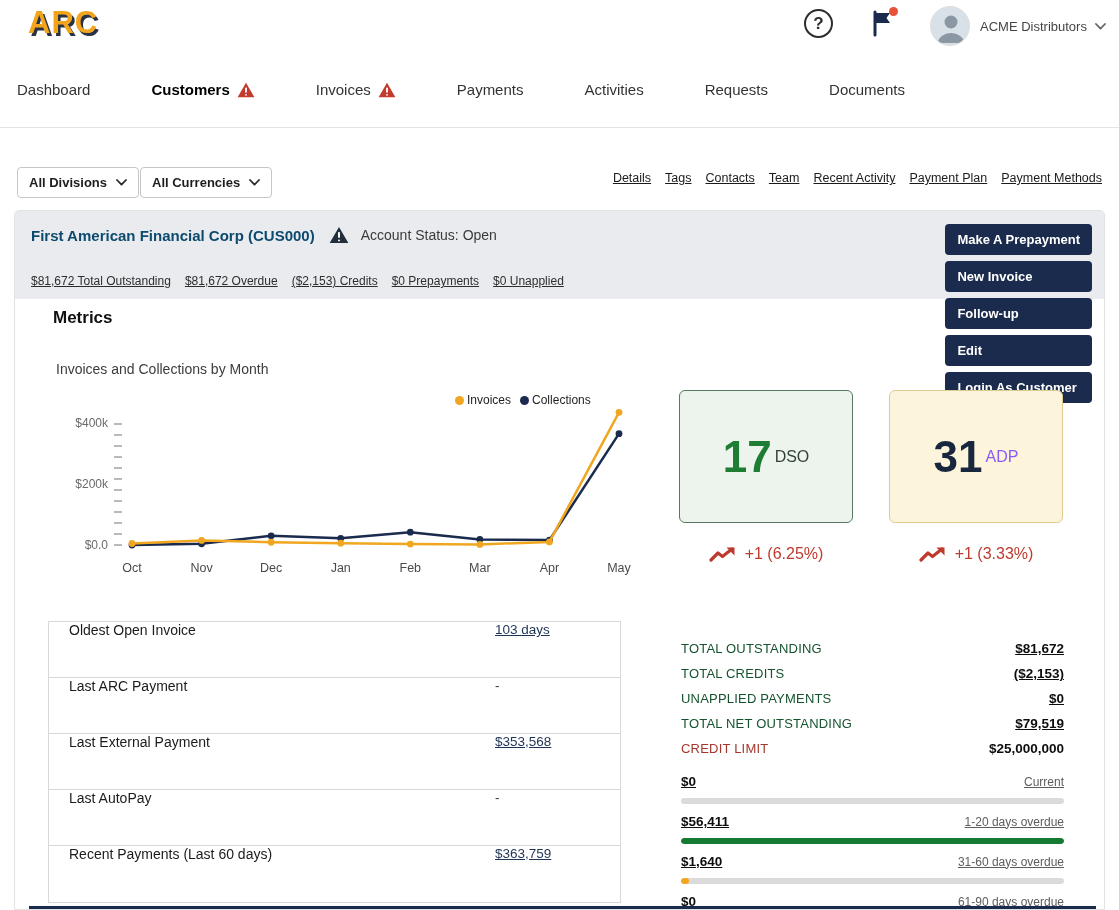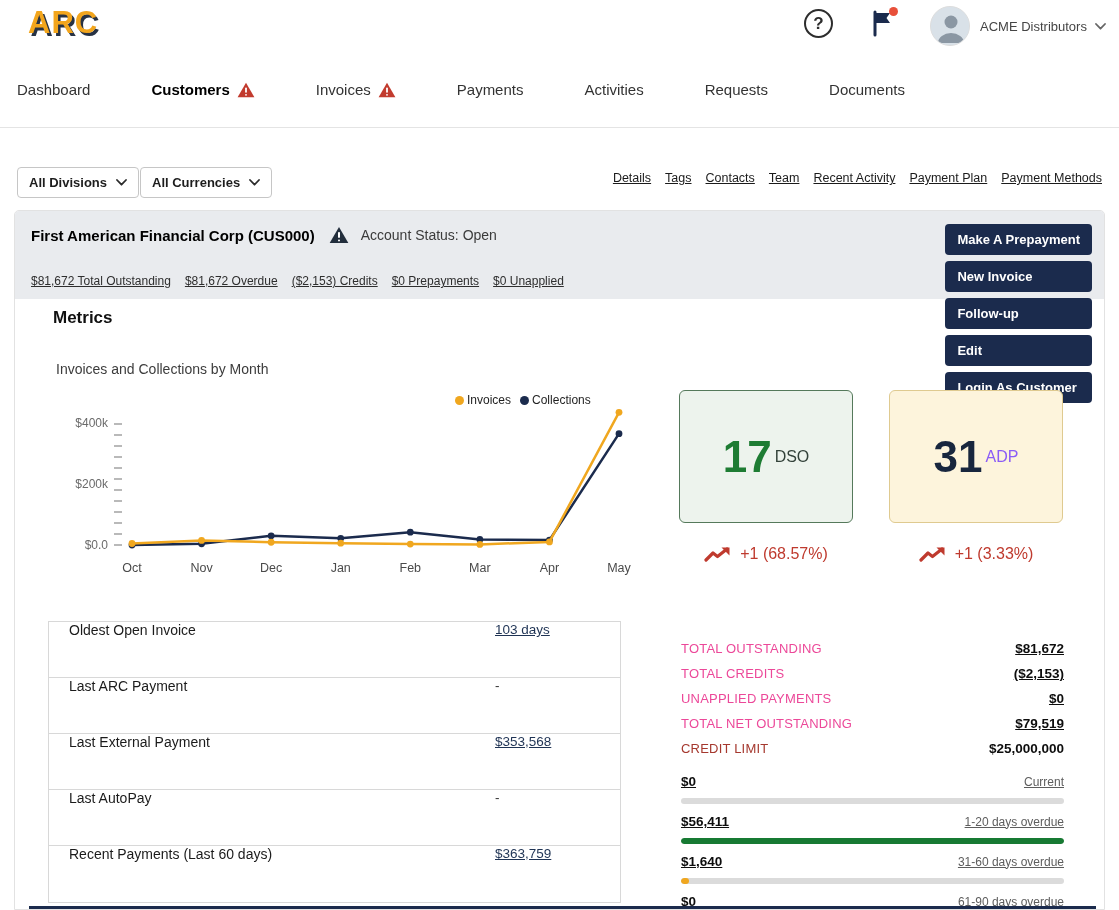--- a/index.html
+++ b/index.html
@@ -28,21 +28,21 @@
   .dropdown{position:absolute;height:31px;background:#fff;border:1px solid #c6c6c6;border-radius:4px;display:flex;align-items:center;gap:9px;padding:0 11px;font-size:13px;font-weight:700;color:#1d1d1d;cursor:pointer;}
   .dd-divisions{left:17px;top:167px;}
   .dd-currencies{left:140px;top:167px;}
   .tab-links{position:absolute;right:17px;top:171px;display:flex;gap:14px;}
   .tab-links a{font-size:12.5px;color:#1b1b1b;white-space:nowrap;}
 
   
   .card{position:absolute;left:14px;right:14px;top:210px;bottom:0;background:#fff;border:1px solid #e2e2e2;border-radius:5px 5px 0 0;overflow:hidden;}
   .card-head{position:relative;height:88px;background:#e9ebee;}
   .cust-row1{position:absolute;left:16px;top:15px;display:flex;align-items:center;gap:10px;}
-  .cust-name{font-size:15px;font-weight:700;color:#000000;}
+  .cust-name{font-size:15px;font-weight:700;color:#0c4a6e;}
   .cust-warn{width:20px;height:18px;margin-left:4px;display:block;}
   .acct-status{font-size:14px;color:#3b3b3b;margin-left:2px;}
   .actions{position:absolute;right:12px;top:13px;display:flex;gap:6px;flex-direction:column;}
   .btn{height:31px;padding:0 12px;background:#1B2B4D;color:#fff;border:none;border-radius:4px;font-family:inherit;font-size:13px;font-weight:700;display:flex;align-items:center;cursor:pointer;white-space:nowrap;}
   .cust-links{position:absolute;left:16px;top:63px;display:flex;gap:14px;}
   .cust-links a{font-size:12px;color:#2e2e2e;white-space:nowrap;}
 
   
   .metrics-title{position:absolute;left:38px;top:97px;font-size:17px;font-weight:700;color:#101010;}
   .chart-title{position:absolute;left:41px;top:150px;font-size:14px;color:#3c3c3c;}
@@ -68,21 +68,21 @@
   .stats-table{position:absolute;left:33px;top:410px;width:573px;border:1px solid #d8d8d8;background:#fff;}
   .stats-row{position:relative;height:56px;border-bottom:1px solid #d8d8d8;display:flex;align-items:flex-start;}
   .stats-row:last-child{border-bottom:0;}
   .stats-label{margin-left:20px;font-size:14px;color:#1b1b1b;}
   .stats-value{position:absolute;left:446px;font-size:13.5px;color:#333;}
   a.stats-value{color:#1F3354;}
 
   
   .totals{position:absolute;left:666px;top:425px;width:383px;}
   .tot-row{height:25px;display:flex;align-items:center;justify-content:space-between;}
-  .tot-label{font-size:13px;color:#ec4899;letter-spacing:0.2px;}
+  .tot-label{font-size:13px;color:#14532d;letter-spacing:0.2px;}
   .tot-label.accent{color:#A5382E;}
   .tot-value{font-size:13.5px;font-weight:700;color:#0d0d0d;}
   span.tot-value{text-decoration:none;}
   .aging{margin-top:12px;}
   .age-row{display:flex;align-items:center;justify-content:space-between;height:17px;}
   .age-amt{font-size:13.5px;font-weight:700;color:#0d0d0d;}
   .age-label{font-size:12px;color:#5d5d5d;}
   .age-bar{height:6px;border-radius:3px;background:#dbdbdb;margin:8px 0 9px;overflow:hidden;}
   .age-fill{height:100%;border-radius:3px;width:0;background:#999;}
 
@@ -269,21 +269,21 @@
     <div class="metric-card adp">
       <div class="metric-value">31</div>
       <div class="metric-label">ADP</div>
     </div>
 
     <div class="trend dso-pos">
       <svg width="27" height="17" viewBox="0 0 27 17">
         <polyline points="2,14 9,7 13.5,10.5 23,3" fill="none" stroke="#BF3A2E" stroke-width="3.2" stroke-linecap="round" stroke-linejoin="round"></polyline>
         <polygon points="17.5,1.5 25.5,1.5 25.5,9.5" fill="#BF3A2E"></polygon>
       </svg>
-      <span class="trend-text">+1 (68.57%)</span>
+      <span class="trend-text">+1 (6.25%)</span>
     </div>
     <div class="trend adp-pos">
       <svg width="27" height="17" viewBox="0 0 27 17">
         <polyline points="2,14 9,7 13.5,10.5 23,3" fill="none" stroke="#BF3A2E" stroke-width="3.2" stroke-linecap="round" stroke-linejoin="round"></polyline>
         <polygon points="17.5,1.5 25.5,1.5 25.5,9.5" fill="#BF3A2E"></polygon>
       </svg>
       <span class="trend-text">+1 (3.33%)</span>
     </div>
 
     <div class="stats-table">

